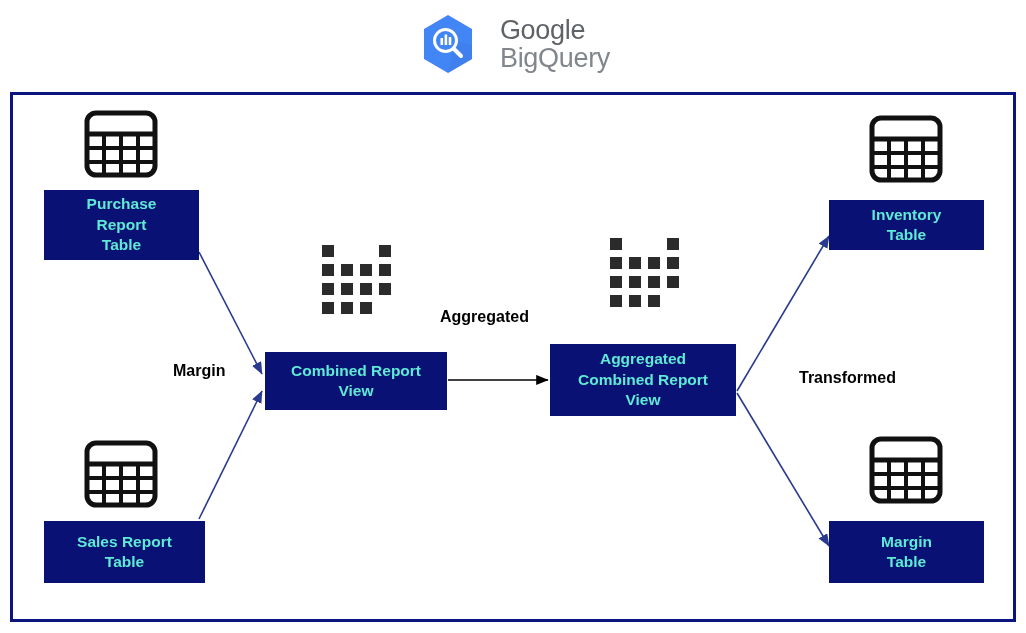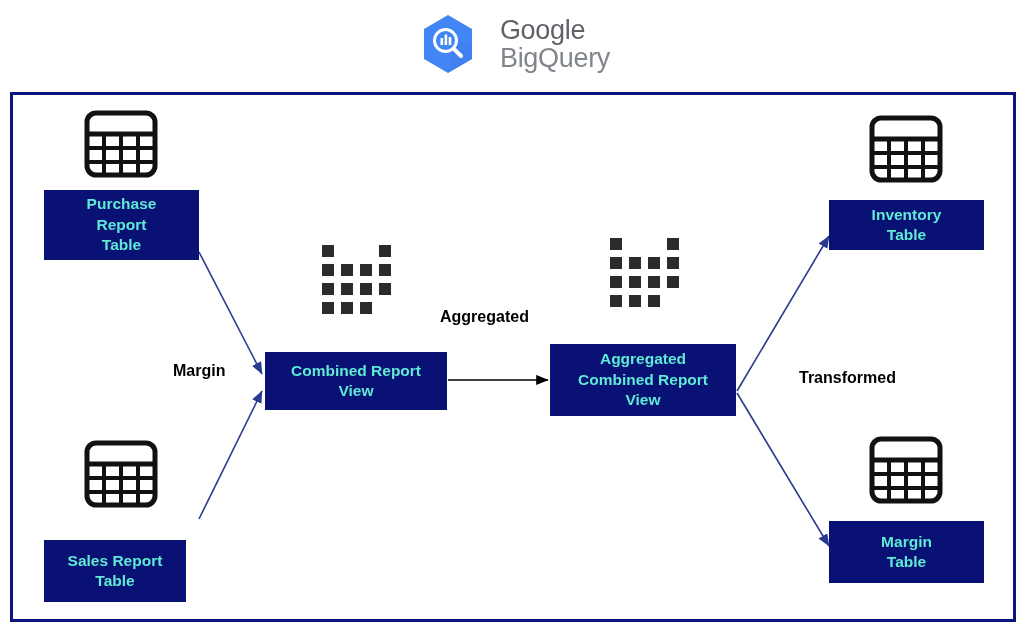--- a/index.html
+++ b/index.html
@@ -178,21 +178,21 @@
     <svg width="74" height="68" viewBox="0 0 74 68">
       <rect x="3" y="3" width="68" height="62" rx="9" ry="9" fill="#ffffff" stroke="#111111" stroke-width="5"></rect>
       <line x1="3" y1="24" x2="71" y2="24" stroke="#111111" stroke-width="5"></line>
       <line x1="3" y1="38" x2="71" y2="38" stroke="#111111" stroke-width="4"></line>
       <line x1="3" y1="52" x2="71" y2="52" stroke="#111111" stroke-width="4"></line>
       <line x1="20" y1="24" x2="20" y2="65" stroke="#111111" stroke-width="4"></line>
       <line x1="37" y1="24" x2="37" y2="65" stroke="#111111" stroke-width="4"></line>
       <line x1="54" y1="24" x2="54" y2="65" stroke="#111111" stroke-width="4"></line>
     </svg>
   </span>
-  <div class="node-box" style="left:44px; top:521px; width:142px; height:62px;margin-top:19px;">
+  <div class="node-box" style="left:44px; top:521px; width:161px; height:62px;">
     <span>Sales Report
 Table</span>
   </div>
 
   <span class="dots-icon" style="left:322px; top:245px;">
     <span class="d"></span>
       <span class="d off"></span>
       <span class="d off"></span>
       <span class="d"></span>
     <span class="d"></span>

